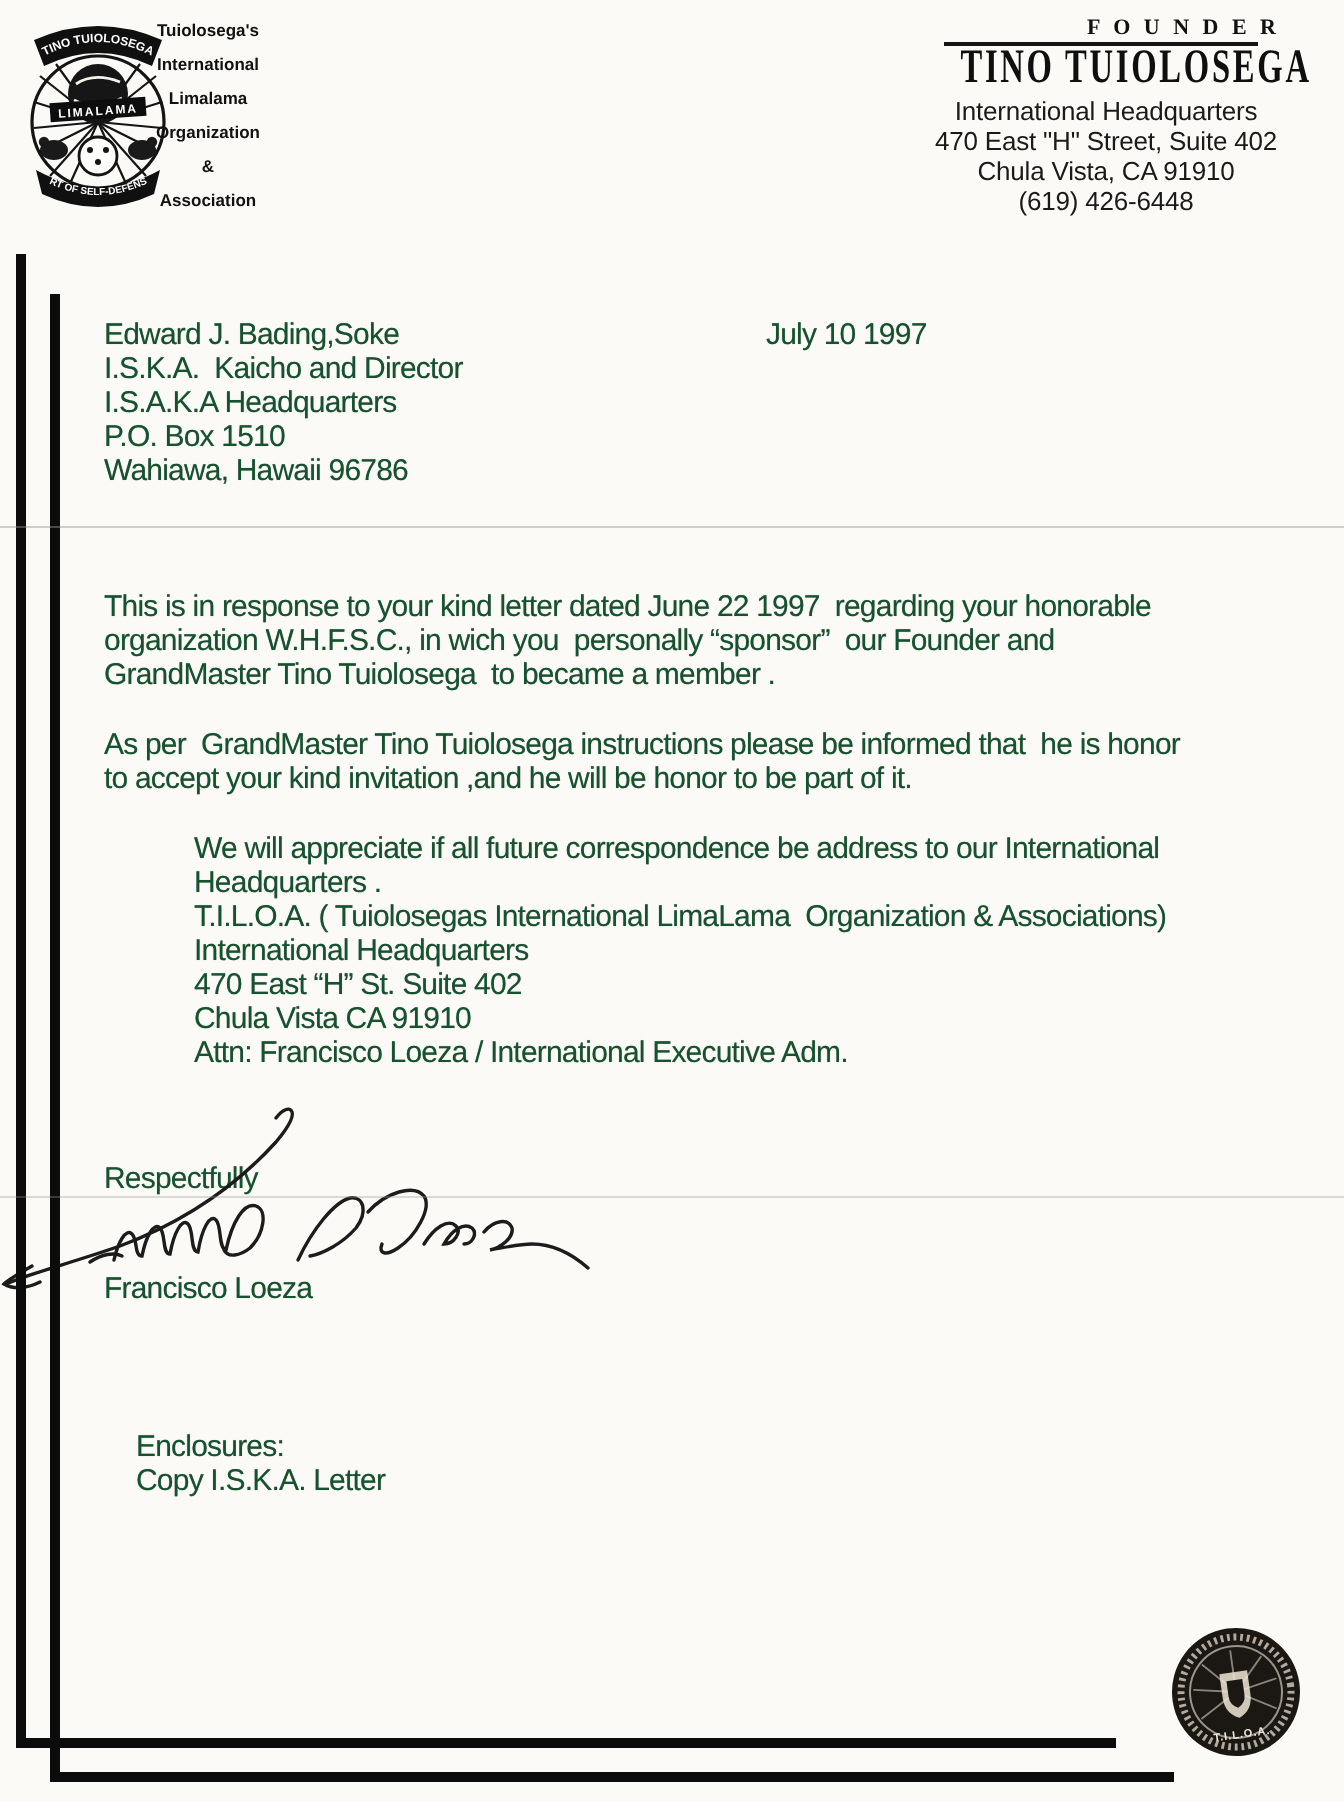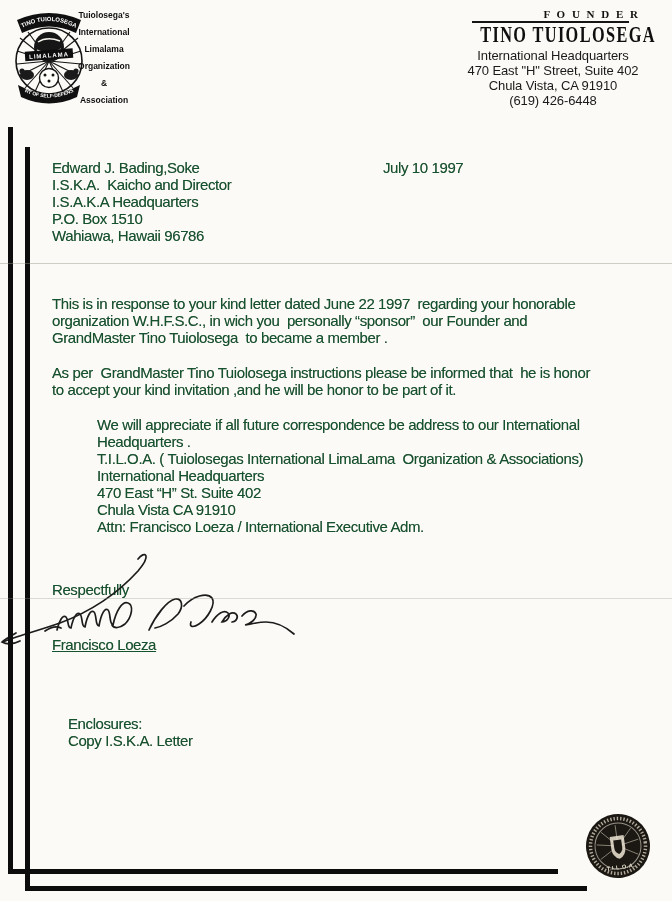--- a/index.html
+++ b/index.html
@@ -36,21 +36,21 @@
 
   
   .body-text { font-size:15px; line-height:17px; letter-spacing:-0.4px; color:#14532d;
                text-shadow:0 0 .4px rgba(20,20,20,.45); }
   .recipient { left:52px; top:159px; }
   .date      { left:383px; top:159px; }
   .para1     { left:52px; top:295px; }
   .para2     { left:52px; top:364px; }
   .para3     { left:52px; top:416px;margin-left:45px; }
   .respectfully { left:52px; top:581px; }
-  .signer    { left:52px; top:636px;text-decoration:underline; }
+  .signer    { left:52px; top:636px; }
   .enclosures{ left:52px; top:715px;margin-left:16px; }
 
   
   .bline { background:#0c0c0c; }
   .v-outer { left:8px;  top:127px; width:5px;  height:747px; }
   .v-inner { left:25px; top:147px; width:5px;  height:744px; }
   .h-upper { left:8px;  top:869px; width:550px; height:5px; }
   .h-lower { left:25px; top:886px; width:562px; height:5px; }
   .crease  { left:0; width:672px; height:1px; }
   .crease1 { top:263px; background:rgba(150,150,140,.45); }

